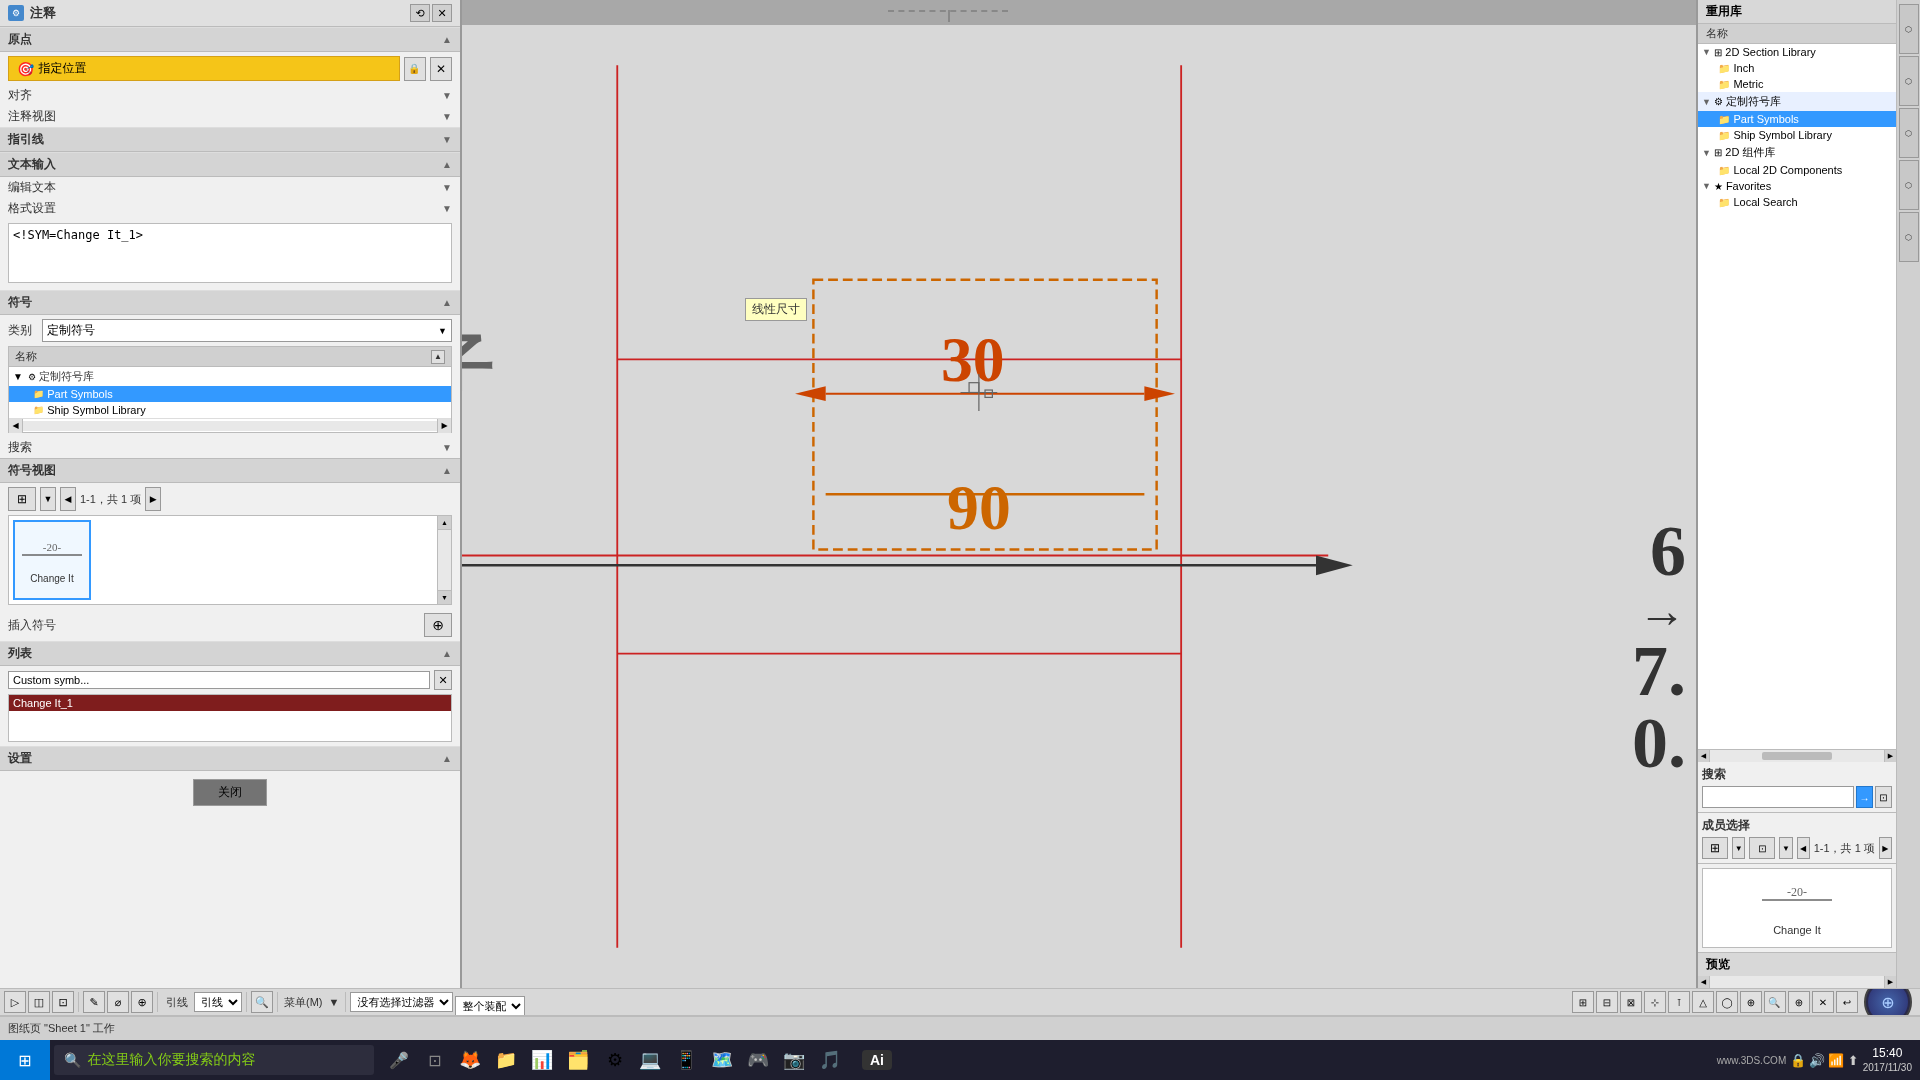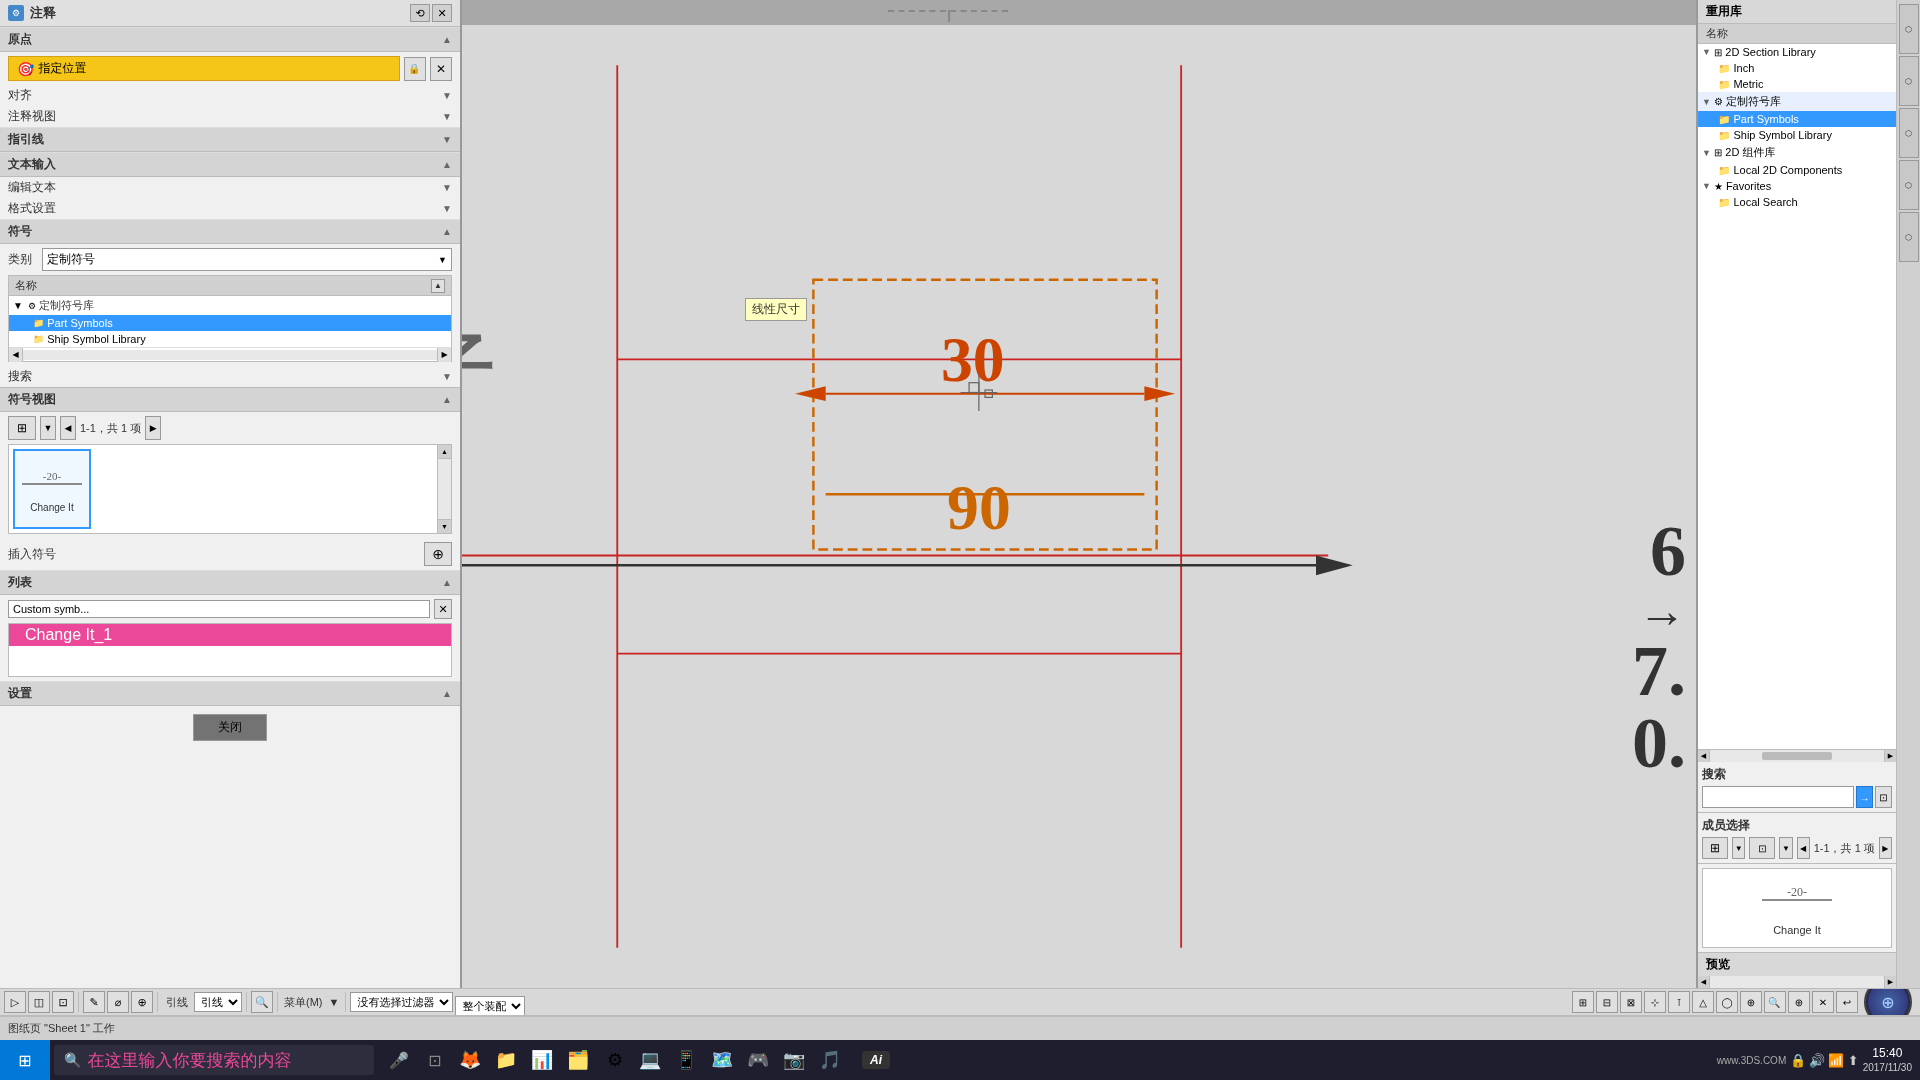--- a/index.html
+++ b/index.html
@@ -129,20 +129,24 @@
       <div style="padding:2px 8px 2px 8px; display:flex; align-items:center; justify-content:space-between; cursor:pointer;">
         <span style="font-size:12px; color:#333;">编辑文本</span>
         <span style="font-size:10px; color:#666;">▼</span>
       </div>
 
       <div style="padding:2px 8px; display:flex; align-items:center; justify-content:space-between; cursor:pointer;">
         <span style="font-size:12px; color:#333;">格式设置</span>
         <span style="font-size:10px; color:#666;">▼</span>
       </div>
 
+      <div style="padding:4px 8px;">
+        <textarea style="width: 100%; height: 60px; border: 1px solid rgb(187, 187, 187); background: rgb(255, 255, 255); font-size: 12px; resize: none; padding: 4px;">&lt;!SYM=Change It_1&gt;</textarea>
+        
+      </div>
     </div>
 
     <div style="flex-shrink:0;">
       <div style="background:#d4d4d4; border-bottom:1px solid #bbb; border-top:1px solid #ddd; padding:3px 8px; display:flex; align-items:center; justify-content:space-between; cursor:pointer;">
         <span style="font-size:12px; color:#333; font-weight:bold;">符号</span>
         <span style="font-size:10px; color:#666;">▲</span>
       </div>
 
       <div style="padding:4px 8px; display:flex; align-items:center; gap:6px;">
         <span style="font-size:12px; color:#333; min-width:28px;">类别</span>
@@ -228,21 +232,21 @@
         <span style="font-size:12px; color:#333; font-weight:bold;">列表</span>
         <span style="font-size:10px; color:#666;">▲</span>
       </div>
 
       <div style="padding:4px 8px; display:flex; align-items:center; gap:4px;">
         <input type="text" style="flex: 1 1 0%; border: 1px solid rgb(153, 153, 153); padding: 2px 4px; font-size: 11px; background: rgb(255, 255, 255);" value="Custom symb...">
         <div style="width:18px; height:20px; background:#e0e0e0; border:1px solid #999; display:flex; align-items:center; justify-content:center; cursor:pointer; font-size:11px;">✕</div>
       </div>
 
       <div style="margin:0 8px 4px; border:1px solid #bbb; background:#fff; min-height:40px;">
-        <div style="padding:2px 16px; font-size:16px; background:#ec4899; color:#fff; cursor:pointer;">
+        <div style="padding:2px 4px; font-size:11px; background:#7f1d1d; color:#fff; cursor:pointer;">
           <span>Change It_1</span>
         </div>
         <div style="height:30px;"></div>
       </div>
     </div>
 
     <div style="flex-shrink:0;">
       <div style="background:#d4d4d4; border-bottom:1px solid #bbb; border-top:1px solid #ddd; padding:3px 8px; display:flex; align-items:center; justify-content:space-between; cursor:pointer;">
         <span style="font-size:12px; color:#333; font-weight:bold;">设置</span>
         <span style="font-size:10px; color:#666;">▲</span>
@@ -433,21 +437,21 @@
   </div>
 
   <div style="position:absolute; bottom:0; left:0; right:0; height:40px; background:#1e1e2e; display:flex; align-items:center;">
 
     <div style="width:50px; height:40px; background:#0078d7; display:flex; align-items:center; justify-content:center; cursor:pointer;">
       <span style="color:#fff; font-size:16px;">⊞</span>
     </div>
 
     <div style="width:320px; height:30px; background:#2d2d3d; margin:0 4px; border-radius:3px; display:flex; align-items:center; padding:0 10px; cursor:text;">
       <span style="color:#888; font-size:14px; margin-right:6px;">🔍</span>
-      <span style="color:#ec4899; font-size:17px;">在这里输入你要搜索的内容</span>
+      <span style="color:#84cc16; font-size:14px;">在这里输入你要搜索的内容</span>
     </div>
 
     <div style="display:flex; align-items:center; gap:2px; padding:0 4px;">
       <div style="width:34px; height:36px; display:flex; align-items:center; justify-content:center; cursor:pointer; border-radius:3px;">
         <span style="color:#888; font-size:16px;">🎤</span>
       </div>
       <div style="width:34px; height:36px; display:flex; align-items:center; justify-content:center; cursor:pointer; border-radius:3px;">
         <span style="color:#888; font-size:16px;">⊡</span>
       </div>
       <div style="width:34px; height:36px; display:flex; align-items:center; justify-content:center; cursor:pointer; border-radius:3px;">
@@ -479,21 +483,21 @@
       </div>
       <div style="width:34px; height:36px; display:flex; align-items:center; justify-content:center; cursor:pointer; border-radius:3px;">
         <span style="font-size:18px;">📷</span>
       </div>
       <div style="width:34px; height:36px; display:flex; align-items:center; justify-content:center; cursor:pointer; border-radius:3px;">
         <span style="font-size:18px;">🎵</span>
       </div>
     </div>
 
     <div style="margin-left:10px; background:#333; border-radius:4px; padding:2px 8px; cursor:pointer; display:flex; align-items:center;">
-      <span style="color:#fff; font-size:12px; font-weight:bold; font-style:italic;">Ai</span>
+      <span style="color:#fff; font-size:14px; font-weight:bold; ">Ai</span>
     </div>
 
     <div style="margin-left:auto; display:flex; align-items:center; gap:4px; padding-right:8px; color:#ccc; font-size:11px;">
       <span style="font-size:10px; color:#aaa;">www.3DS.COM</span>
       <div style="display:flex; gap:3px;">
         <span style="cursor:pointer; font-size:13px;">🔒</span>
         <span style="cursor:pointer; font-size:13px;">🔊</span>
         <span style="cursor:pointer; font-size:13px;">📶</span>
         <span style="cursor:pointer; font-size:13px;">⬆</span>
       </div>

